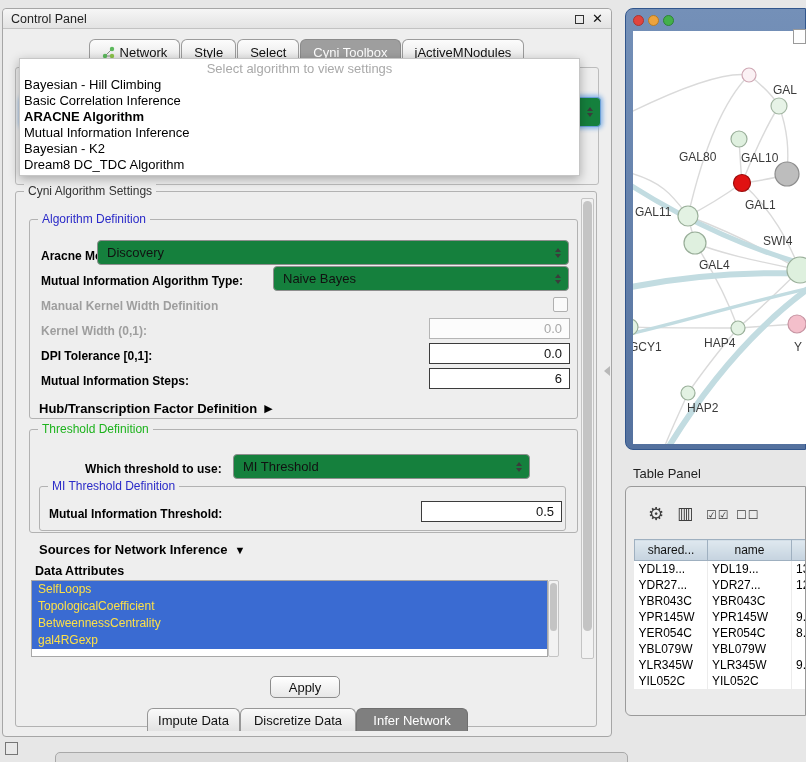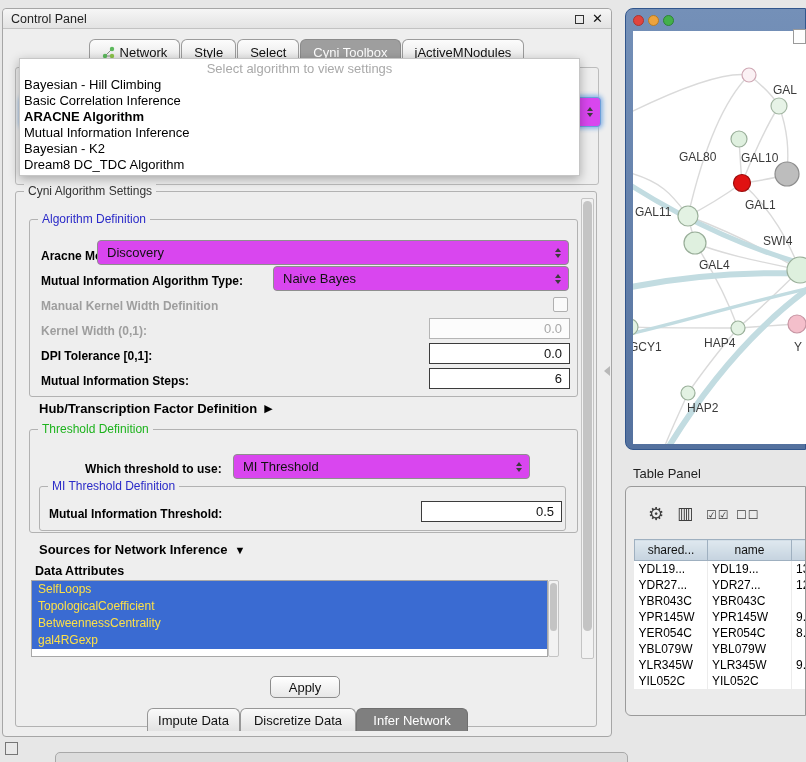--- a/index.html
+++ b/index.html
@@ -28,21 +28,21 @@
   .tab { height:23px; padding:3px 12px 0 12px; margin-right:1px;
     border:1px solid #9b9b9b; border-bottom:none; border-radius:6px 6px 0 0;
     background:linear-gradient(#fcfcfc,#e6e6e6); font-size:13px; color:#111;
     display:flex; align-items:center; gap:5px;text-align:center; }
   .tab.active { background:#9e9e9e; color:#fff; border-color:#8a8a8a;padding-left:12px; }
 
   .under-box { position:absolute; left:12px; top:58px; width:584px; height:118px;
     border:1px solid #bcbcbc; border-radius:3px; background:#eee; }
 
   
-  .combo { position:absolute; background:#d946ef; border:1px solid #8e8e8e; border-radius:4px;
+  .combo { position:absolute; background:#15803d; border:1px solid #8e8e8e; border-radius:4px;
     font-size:13px; display:flex; align-items:center; padding:0 24px 0 9px; color:#111; }
   .combo.focus { border-color:#6a9fd8; box-shadow:0 0 4px 2px #8cb6e6; }
   .stepper { position:absolute; right:7px; top:50%; transform:translateY(-50%);
     display:flex; flex-direction:column; align-items:center; gap:2px; }
   .tri-up { width:0; height:0; border-left:3.5px solid transparent; border-right:3.5px solid transparent; border-bottom:4.5px solid #3c3c3c; }
   .tri-dn { width:0; height:0; border-left:3.5px solid transparent; border-right:3.5px solid transparent; border-top:4.5px solid #3c3c3c; }
 
   
   .dropdown { position:absolute; left:16px; top:49px; width:561px; height:118px;
     background:#fff; border:1px solid #c6c6c6; box-shadow:0 3px 10px rgba(0,0,0,.30);
@@ -173,21 +173,21 @@
   </div>
 
   <div class="groupbox" style="left:12px; top:182px; width:582px; height:536px;">
     <span class="gb-title t-black">Cyni Algorithm Settings</span>
   </div>
 
   <div class="vscroll" style="left:578px; top:189px; width:13px; height:461px;">
     <div class="vthumb" style="top:2px; height:430px;"></div>
   </div>
 
-  <div class="groupbox" style="left:26px; top:210px; width:549px; height:178px;">
+  <div class="groupbox" style="left:26px; top:210px; width:549px; height:200px;">
     <span class="gb-title t-blue">Algorithm Definition</span>
   </div>
 
   <span class="lbl" style="left:38px; top:240px;">Aracne Mode:</span>
   <div class="combo" style="left:94px; top:231px; width:472px; height:25px;">
     <span>Discovery</span>
     <span class="stepper">
         <span class="tri-up"></span>
         <span class="tri-dn"></span>
       </span>

